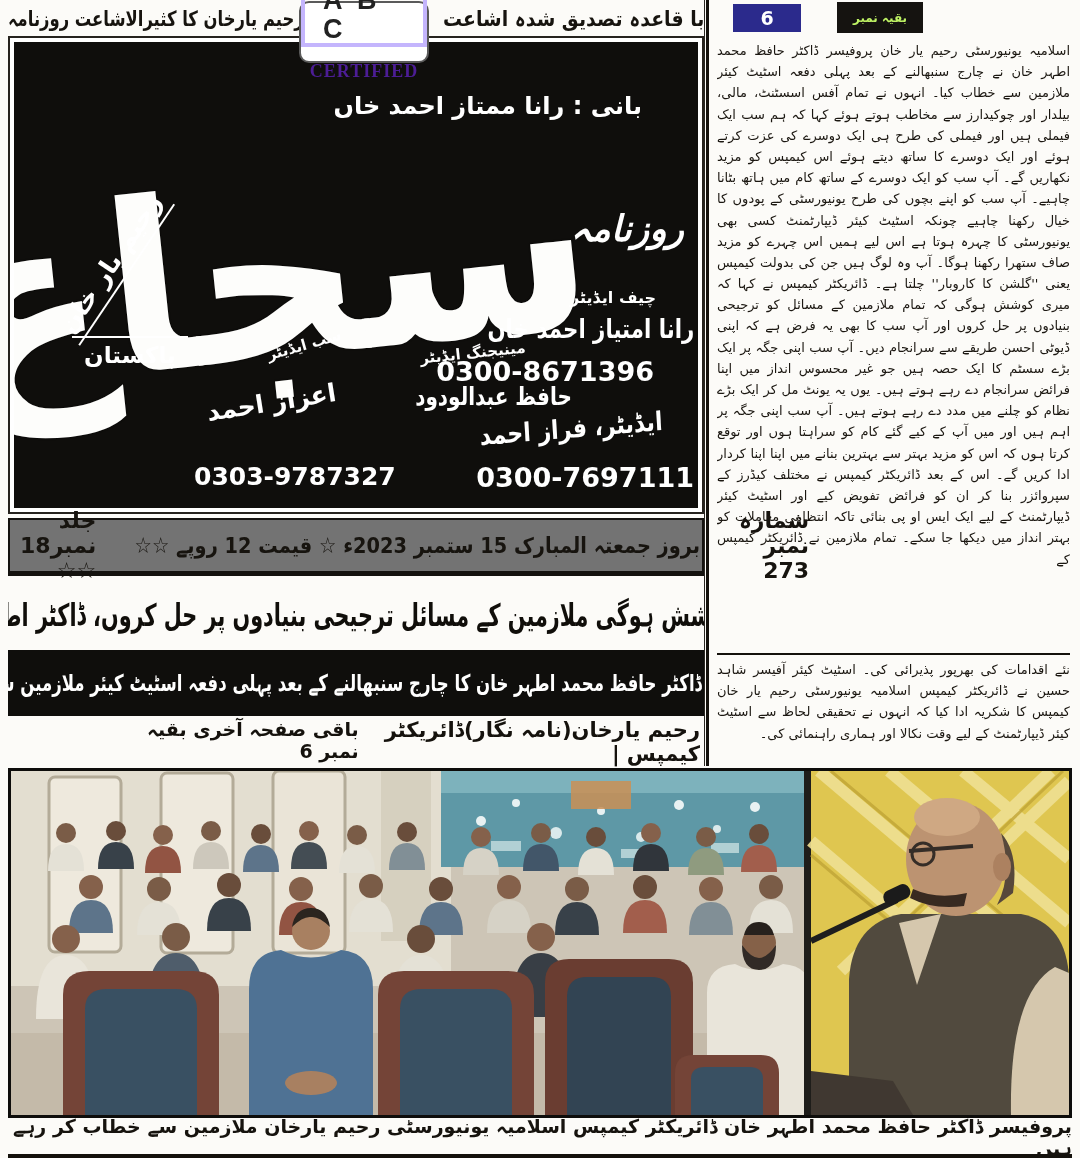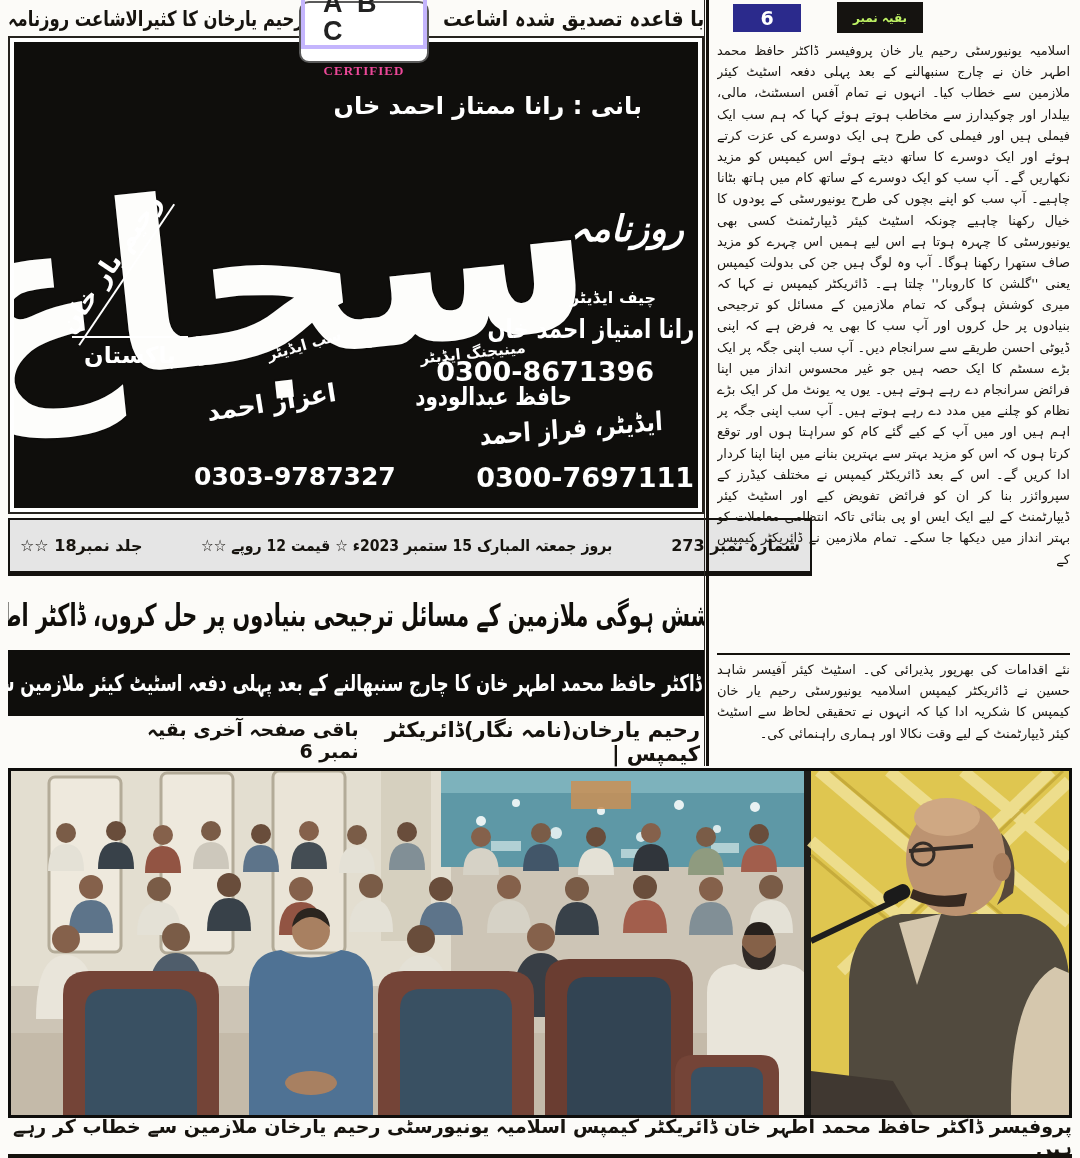--- a/index.html
+++ b/index.html
@@ -8,21 +8,21 @@
   .abs{position:absolute;}
   .rtl{direction:rtl;}
   .num{direction:ltr;unicode-bidi:embed;font-family:"DejaVu Sans",sans-serif;}
   .condense{display:inline-block;white-space:nowrap;}
 
   
   .top-strip{top:2px;left:8px;width:696px;height:34px;display:flex;align-items:center;justify-content:space-between;}
   .top-strip .seg{font-weight:700;font-size:21px;color:#17140f;}
   .abc-box{top:1px;left:299px;width:126px;height:58px;background:#fff;border:2px solid #5a5a5a;border-radius:10px;z-index:6;display:flex;flex-direction:column;align-items:center;justify-content:center;}
   .abc-top{font-family:Liberation Sans, sans-serif;font-size:27px;font-weight:700;letter-spacing:4px;color:#222;border:4px solid #c4b5fd;line-height:1.05;padding:0 18px;}
-  .abc-bottom{font-family:"Liberation Serif",serif;font-size:13px;font-weight:700;letter-spacing:1px;color:#ec4899;margin-top:14px;}
+  .abc-bottom{font-family:"Liberation Serif",serif;font-size:18px;font-weight:700;letter-spacing:1px;color:#4c1d95;margin-top:14px;}
 
   
   .masthead{top:36px;left:8px;width:696px;height:478px;background:#fff;border:2px solid #26231e;padding:4px;box-sizing:border-box;}
   .masthead-inner{position:relative;width:100%;height:100%;background:#0f0e0c;color:#fff;overflow:hidden;}
   .mh-title{left:-6px;top:14px;width:520px;height:440px;display:flex;align-items:center;justify-content:center;font-size:235px;font-weight:700;transform:rotate(-6deg);color:#fdfdfb;text-shadow:0 0 2px #000;}
   .mh-founder{top:50px;right:56px;font-size:24px;font-weight:700;}
   .mh-daily{top:166px;right:14px;font-size:36px;font-weight:700;font-style:italic;}
   .mh-chief-label{top:246px;right:42px;font-size:16px;font-weight:700;}
   .mh-chief-name{top:272px;right:4px;font-size:26px;font-weight:700;}
   .mh-chief-phone{top:314px;right:44px;font-size:27px;font-weight:700;}
@@ -31,21 +31,21 @@
   .mh-mgr-label{top:302px;left:406px;font-size:15px;font-weight:700;transform:rotate(-6deg);}
   .mh-mgr-name{top:340px;left:362px;font-size:25px;font-weight:700;}
   .mh-mgr-phone{top:420px;left:360px;font-size:26px;font-weight:700;}
   .mh-sub-label{top:294px;left:252px;font-size:15px;font-weight:700;transform:rotate(-16deg);}
   .mh-sub-name{top:346px;left:192px;font-size:25px;font-weight:700;transform:rotate(-9deg);}
   .mh-sub-phone{top:420px;left:180px;font-size:25px;font-weight:700;}
   .mh-city{left:14px;top:206px;width:170px;text-align:center;font-size:25px;font-weight:700;transform:rotate(-56deg);border-bottom:2px solid #fff;padding-bottom:4px;}
   .mh-country{left:58px;top:294px;font-size:23px;font-weight:700;border-top:2px solid #fff;padding:4px 12px 0 12px;}
 
   
-  .dateline{top:518px;left:8px;width:804px;height:58px;background:#e5e5e5;border:2px solid #14120f;border-bottom-width:5px;box-sizing:border-box;display:flex;align-items:center;justify-content:space-between;padding:0 10px;font-size:16px;font-weight:700;color:#17140f;}
+  .dateline{top:518px;left:8px;width:696px;height:58px;background:#737373;border:2px solid #14120f;border-bottom-width:5px;box-sizing:border-box;display:flex;align-items:center;justify-content:space-between;padding:0 10px;font-size:22px;font-weight:700;color:#17140f;}
 
   
   .headline{top:582px;left:8px;width:696px;height:66px;display:flex;align-items:center;justify-content:center;overflow:hidden;}
   .headline .txt{font-size:31px;font-weight:700;color:#100e0a;transform:scaleX(.67);transform-origin:center;white-space:nowrap;}
   .subheadline{top:650px;left:8px;width:696px;height:66px;background:#0f0e0c;color:#fff;display:flex;align-items:center;justify-content:center;overflow:hidden;}
   .subheadline .txt{font-size:23px;font-weight:700;transform:scaleX(.72);transform-origin:center;white-space:nowrap;}
   .byline-row{top:718px;left:8px;width:696px;height:46px;display:flex;justify-content:space-between;padding:0 4px 0 120px;box-sizing:border-box;}
   .byline-row .cont{font-size:19px;font-weight:700;color:#15120d;}
   .byline-row .rep{font-size:21px;font-weight:700;color:#15120d;}
 

